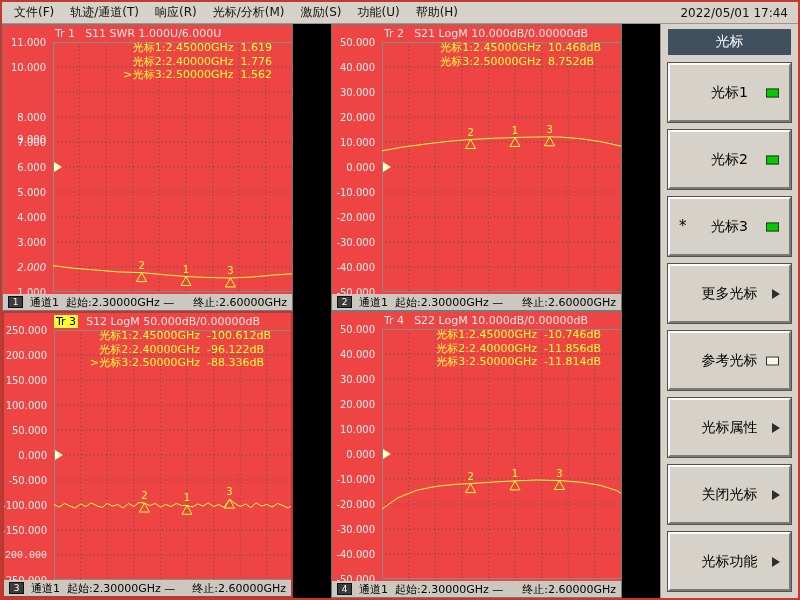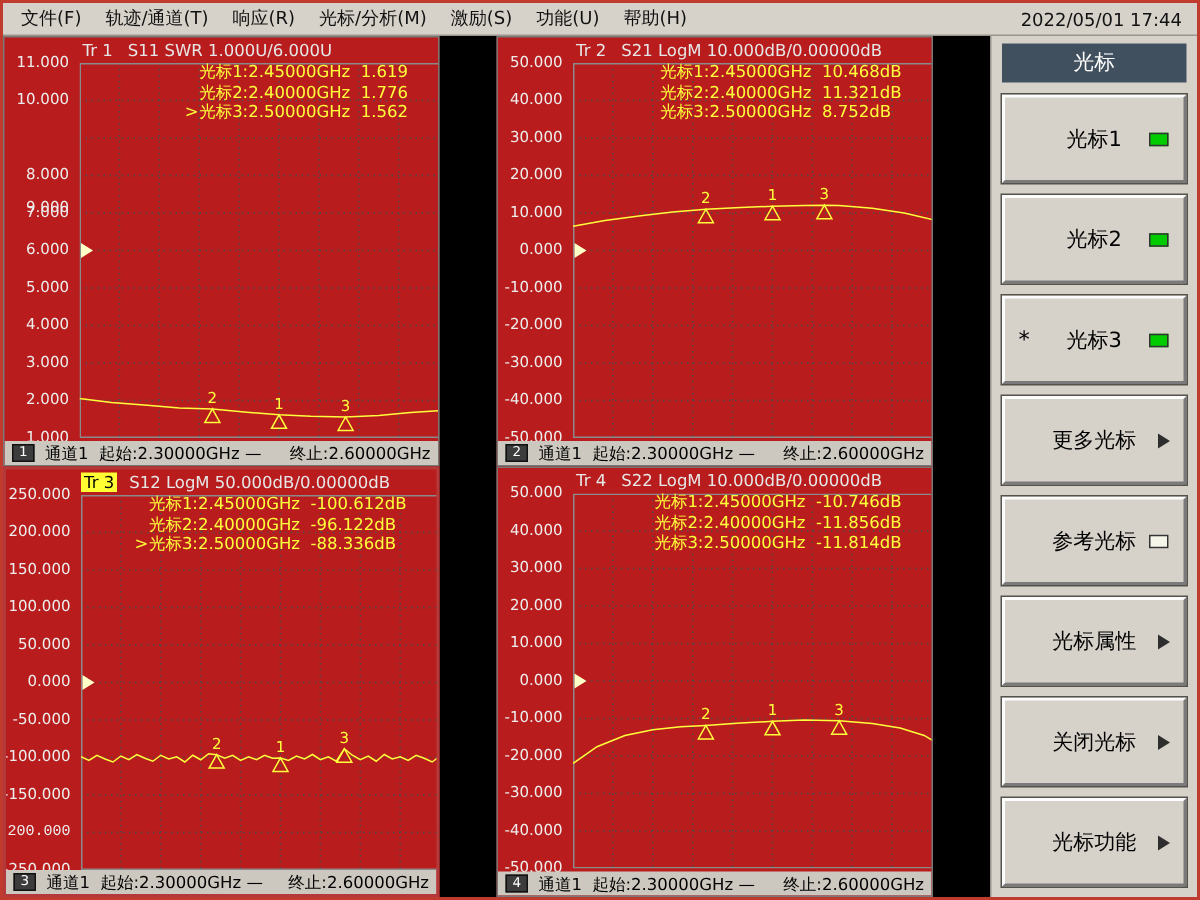--- a/index.html
+++ b/index.html
@@ -9,21 +9,21 @@
   .screen { width:800px; height:600px; border:2px solid #c03a2e; display:flex; flex-direction:column; background:#000; }
 
   .menubar { height:22px; background:#d6d2ca; border-bottom:1px solid #9a968e; display:flex; align-items:center; font-size:12px; color:#111; padding:0 4px; flex:none; }
   .menu-items { display:flex; }
   .menu-item { padding:3px 8px; cursor:default; white-space:nowrap; }
   .menu-datetime { margin-left:auto; padding-right:6px; white-space:nowrap; }
 
   .main { flex:1; display:flex; min-height:0; }
 
   .plots { width:658px; display:grid; grid-template-columns:329px 329px; grid-template-rows:287px 287px; background:#000; flex:none; }
-  .plot { position:relative; width:291px; height:287px; background:#b91c1c; border:1px solid #787878; overflow:hidden; }
+  .plot { position:relative; width:291px; height:287px; background:#ef4444; border:1px solid #787878; overflow:hidden; }
   .plot.active-ch { border:2px solid #b43a3a; }
 
   .plot-title { position:absolute; top:2px; left:50px; font-size:11px; color:#e6e6e6; white-space:nowrap; }
   .tr-label { padding:0 2px; }
   .tr-active { background:#ffff33; color:#000; }
 
   .ylabels { position:absolute; left:0; top:17px; width:47px; height:250px; }
   .ylabels span { position:absolute; right:4px; transform:translateY(-50%); font-size:10px; color:#ededed; white-space:nowrap; }
 
   .grid-area { position:absolute; left:50px; top:17px; width:266px; height:250px; }
@@ -66,21 +66,21 @@
           <div class="ylabels">
             <span style="top: 0px;">11.000</span>
             <span style="top: 25px;">10.000</span>
             <span style="top: 50px; margin-top: 47px;">9.000</span>
             <span style="top: 75px;">8.000</span>
             <span style="top: 100px;">7.000</span>
             <span style="top: 125px;">6.000</span>
             <span style="top: 150px;">5.000</span>
             <span style="top: 175px;">4.000</span>
             <span style="top: 200px;">3.000</span>
-            <span style="top: 225px;">2.000</span>
+            <span style="top: 225px; font-style: italic;">2.000</span>
             <span style="top: 250px;">1.000</span>
           </div>
           <div class="grid-area"><svg width="266" height="250" viewBox="0 0 266 250">
               <line x1="26.6" y1="0" x2="26.6" y2="250" stroke="#4f4f4f" stroke-dasharray="1,3"></line>
               <line x1="0" y1="25" x2="266" y2="25" stroke="#4f4f4f" stroke-dasharray="1,3"></line>
               <line x1="53.2" y1="0" x2="53.2" y2="250" stroke="#4f4f4f" stroke-dasharray="1,3"></line>
               <line x1="0" y1="50" x2="266" y2="50" stroke="#4f4f4f" stroke-dasharray="1,3"></line>
               <line x1="79.8" y1="0" x2="79.8" y2="250" stroke="#4f4f4f" stroke-dasharray="1,3"></line>
               <line x1="0" y1="75" x2="266" y2="75" stroke="#4f4f4f" stroke-dasharray="1,3"></line>
               <line x1="106.4" y1="0" x2="106.4" y2="250" stroke="#4f4f4f" stroke-dasharray="1,3"></line>
@@ -159,21 +159,20 @@
               <text x="88.578" y="93.5" fill="#ffff3c" font-size="10" text-anchor="middle">2</text>
               <polygon points="133,95.5 128,104.5 138,104.5" fill="none" stroke="#ffff3c"></polygon>
               <text x="133" y="91.5" fill="#ffff3c" font-size="10" text-anchor="middle">1</text>
               <polygon points="167.58,94.75 162.58,103.75 172.58,103.75" fill="none" stroke="#ffff3c"></polygon>
               <text x="167.58" y="90.75" fill="#ffff3c" font-size="10" text-anchor="middle">3</text>
               <polygon points="1,120 9,125 1,130" fill="#ffffc8"></polygon>
               <polygon points="265,120 257,125 265,130" fill="#ffff3c"></polygon>
             </svg></div>
           <div class="mreadouts">
             <div class="mline"><span class="mprefix"></span><span>光标1:2.45000GHz  10.468dB</span></div>
-            <div class="mline"><span class="mprefix"></span><span>光标2:2.40000GHz  11.321dB</span></div>
             <div class="mline"><span class="mprefix"></span><span>光标3:2.50000GHz  8.752dB</span></div>
           </div>
           <div class="plot-footer">
             <span class="ch-badge">2</span>
             <span>通道1</span>
             <span>起始:2.30000GHz —</span>
             <span class="spacer"></span>
             <span>终止:2.60000GHz</span>
           </div>
         </div>

